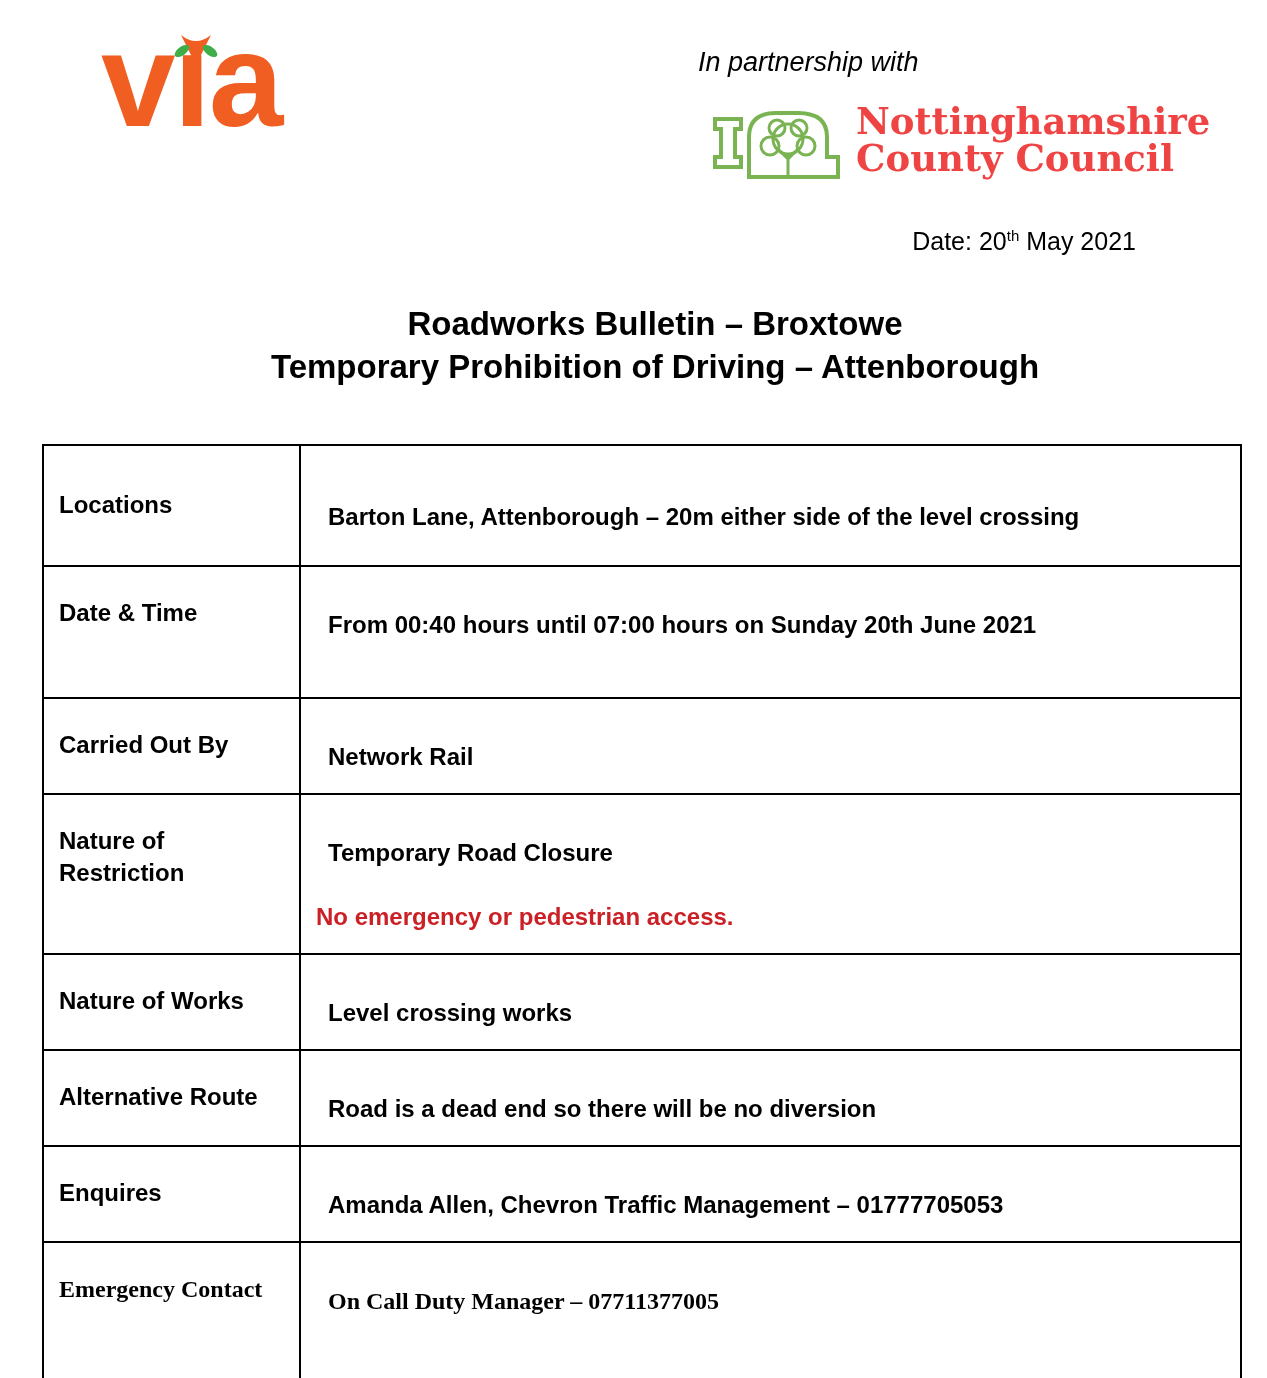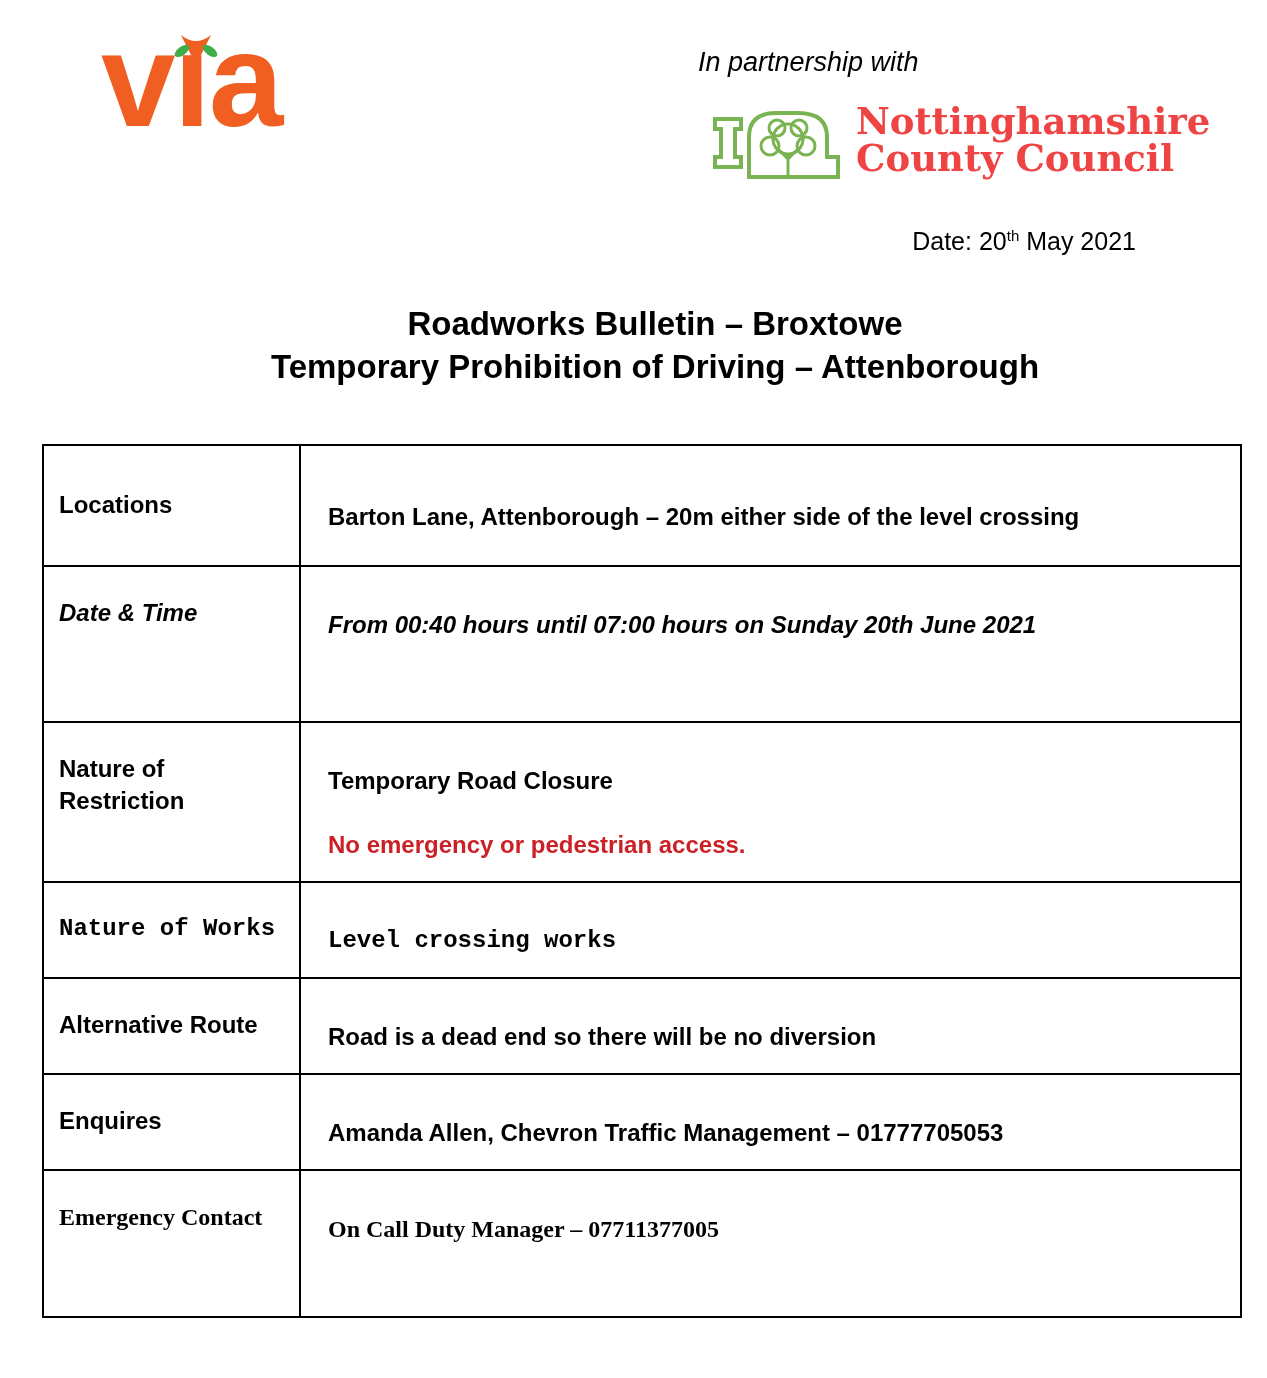--- a/index.html
+++ b/index.html
@@ -54,30 +54,30 @@
     border-collapse:collapse; table-layout:fixed;
     font-size:24px; font-weight:700; line-height:32px;
   }
   .bulletin-table td {
     border:2px solid #000000;
     vertical-align:top;
     padding:30px 20px 8px 15px;
   }
   .bulletin-table td.label-cell { width:220px; }
   .bulletin-table tr.row-0 { height:121px; }
-  .bulletin-table tr.row-1 { height:156px;font-style:italic; }
+  .bulletin-table tr.row-1 { height:132px; }
   .bulletin-table tr.row-2 { height:94px; }
   .bulletin-table tr.row-3 { height:160px; }
-  .bulletin-table tr.row-4 { height:88px;font-family:Liberation Mono, monospace; }
+  .bulletin-table tr.row-4 { height:88px; }
   .bulletin-table tr.row-5 { height:94px; }
   .bulletin-table tr.row-6 { height:91px; }
   .bulletin-table tr.row-7 { height:147px;font-family:Liberation Serif, serif; }
   .bulletin-table tr.row-0 td { padding-top:43px; }
   .bulletin-table p.val { margin:12px; }
-  .bulletin-table p.warning { margin:32px 0 0 12px; }
+  .bulletin-table p.warning { margin:32px 0 0 0; }
 </style>
 </head>
 <body>
 
 <div class="page">
 
   <div class="via-logo">
     <div class="via-text" style="color: rgb(241, 94, 34);">vıa</div>
     <svg class="via-mark" width="44" height="30" viewBox="0 0 44 30" aria-hidden="true">
       <path d="M7,1 Q22,13 37,1 L25,25 Q22,28.5 19,25 Z" fill="#F15E22"></path>
@@ -119,20 +119,26 @@
         <td>
           <p class="val">Barton Lane, Attenborough – 20m either side of the level crossing</p>
         </td>
       </tr>
       <tr class="row-1">
         <td class="label-cell">Date &amp; Time</td>
         <td>
           <p class="val">From 00:40 hours until 07:00 hours on Sunday 20th June 2021</p>
         </td>
       </tr>
+      <tr class="row-2">
+        <td class="label-cell">Carried Out By</td>
+        <td>
+          <p class="val">Network Rail</p>
+        </td>
+      </tr>
       <tr class="row-3">
         <td class="label-cell">Nature of Restriction</td>
         <td>
           <p class="val">Temporary Road Closure</p>
           <p class="val warning" style="color: rgb(203, 32, 38);">No emergency or pedestrian access.</p>
         </td>
       </tr>
       <tr class="row-4">
         <td class="label-cell">Nature of Works</td>
         <td>

